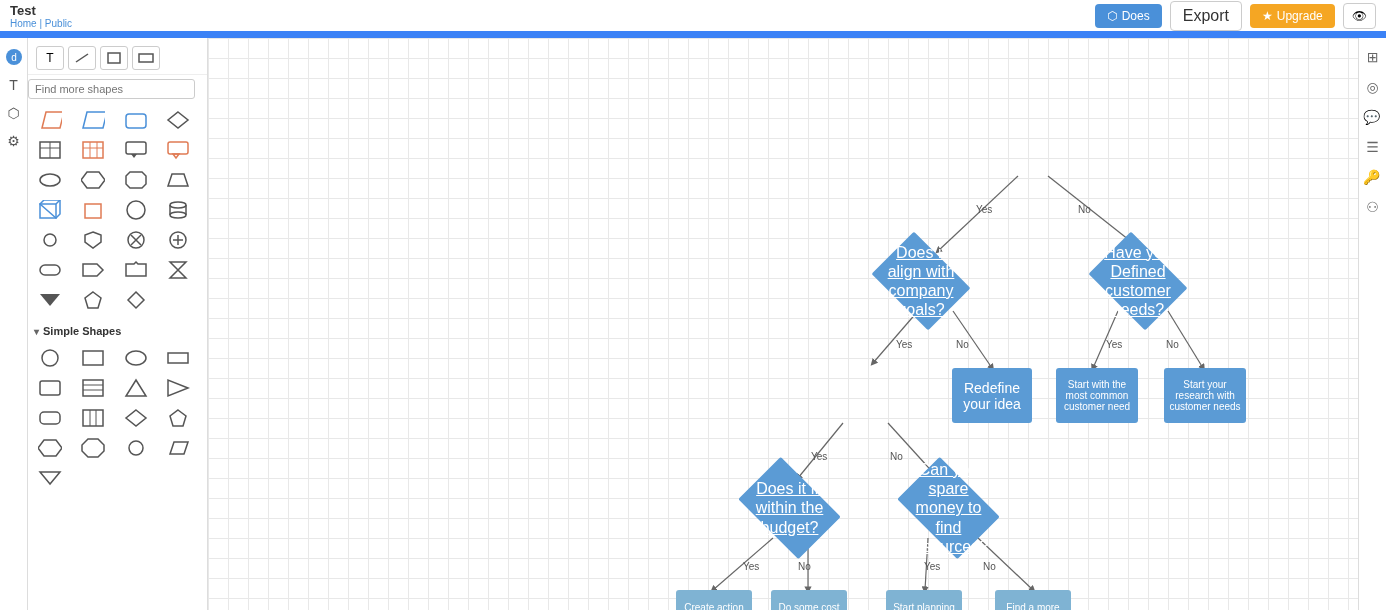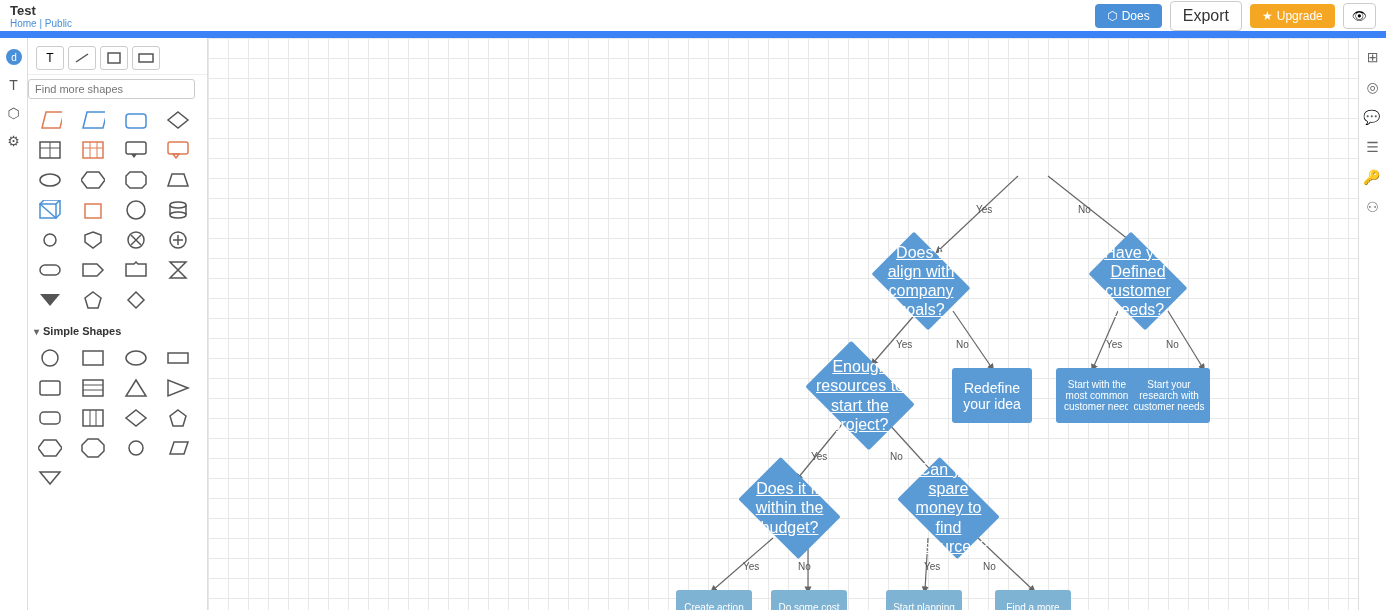--- a/index.html
+++ b/index.html
@@ -500,34 +500,30 @@
     <div class="fc-diamond" style="left:673px; top:213px; width:80px; height:60px;">
       <div class="fc-diamond-inner" style="background:#5b9bd5;"></div>
       <div class="fc-diamond-text">Does it align with company goals?</div>
     </div>
 
     <div class="fc-diamond" style="left:890px; top:213px; width:80px; height:60px;">
       <div class="fc-diamond-inner" style="background:#5b9bd5;"></div>
       <div class="fc-diamond-text">Have you Defined customer needs?</div>
     </div>
 
-    <div class="fc-diamond" style="left:607px; top:325px; width:90px; height:65px;">
-      <div class="fc-diamond-inner" style="background:#5b9bd5;"></div>
-      <div class="fc-diamond-text">Enough resources to start the project?</div>
-    </div>
 
     <div class="fc-node" style="left:744px; top:330px; width:80px; height:55px; background:#5b9bd5; font-size:14px;">
       Redefine your idea
     </div>
 
     <div class="fc-node" style="left:848px; top:330px; width:82px; height:55px; background:#5b9bd5; font-size:10px;">
       Start with the most common customer need
     </div>
 
-    <div class="fc-node" style="left:920px; top:330px; width:82px; height:55px; background:#5b9bd5; font-size:10px;">
+    <div class="fc-node" style="left:956px; top:330px; width:82px; height:55px; background:#5b9bd5; font-size:10px;">
       Start your research with customer needs
     </div>
 
     <div class="fc-diamond" style="left:539px; top:440px; width:85px; height:60px;">
       <div class="fc-diamond-inner" style="background:#5b9bd5;"></div>
       <div class="fc-diamond-text">Does it fit within the budget?</div>
     </div>
 
     <div class="fc-diamond" style="left:698px; top:440px; width:85px; height:60px;">
       <div class="fc-diamond-inner" style="background:#5b9bd5;"></div>

